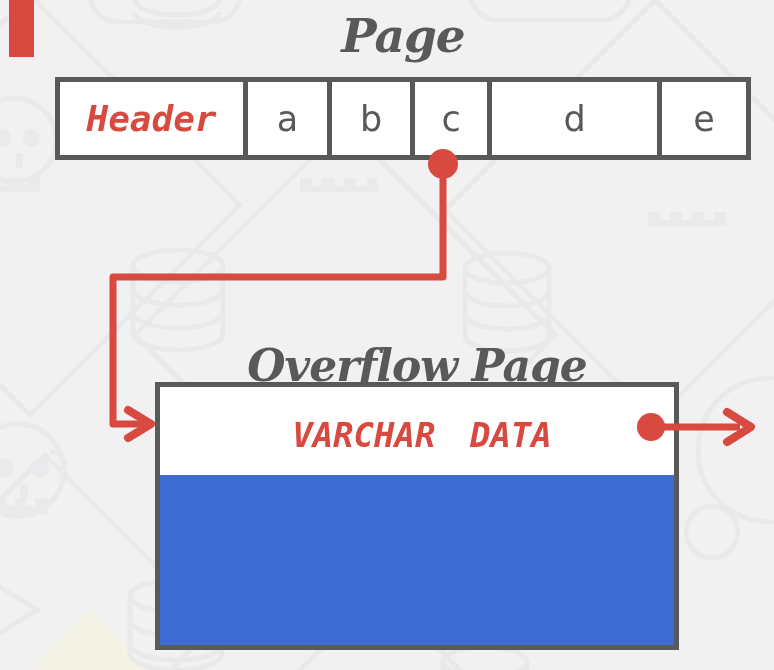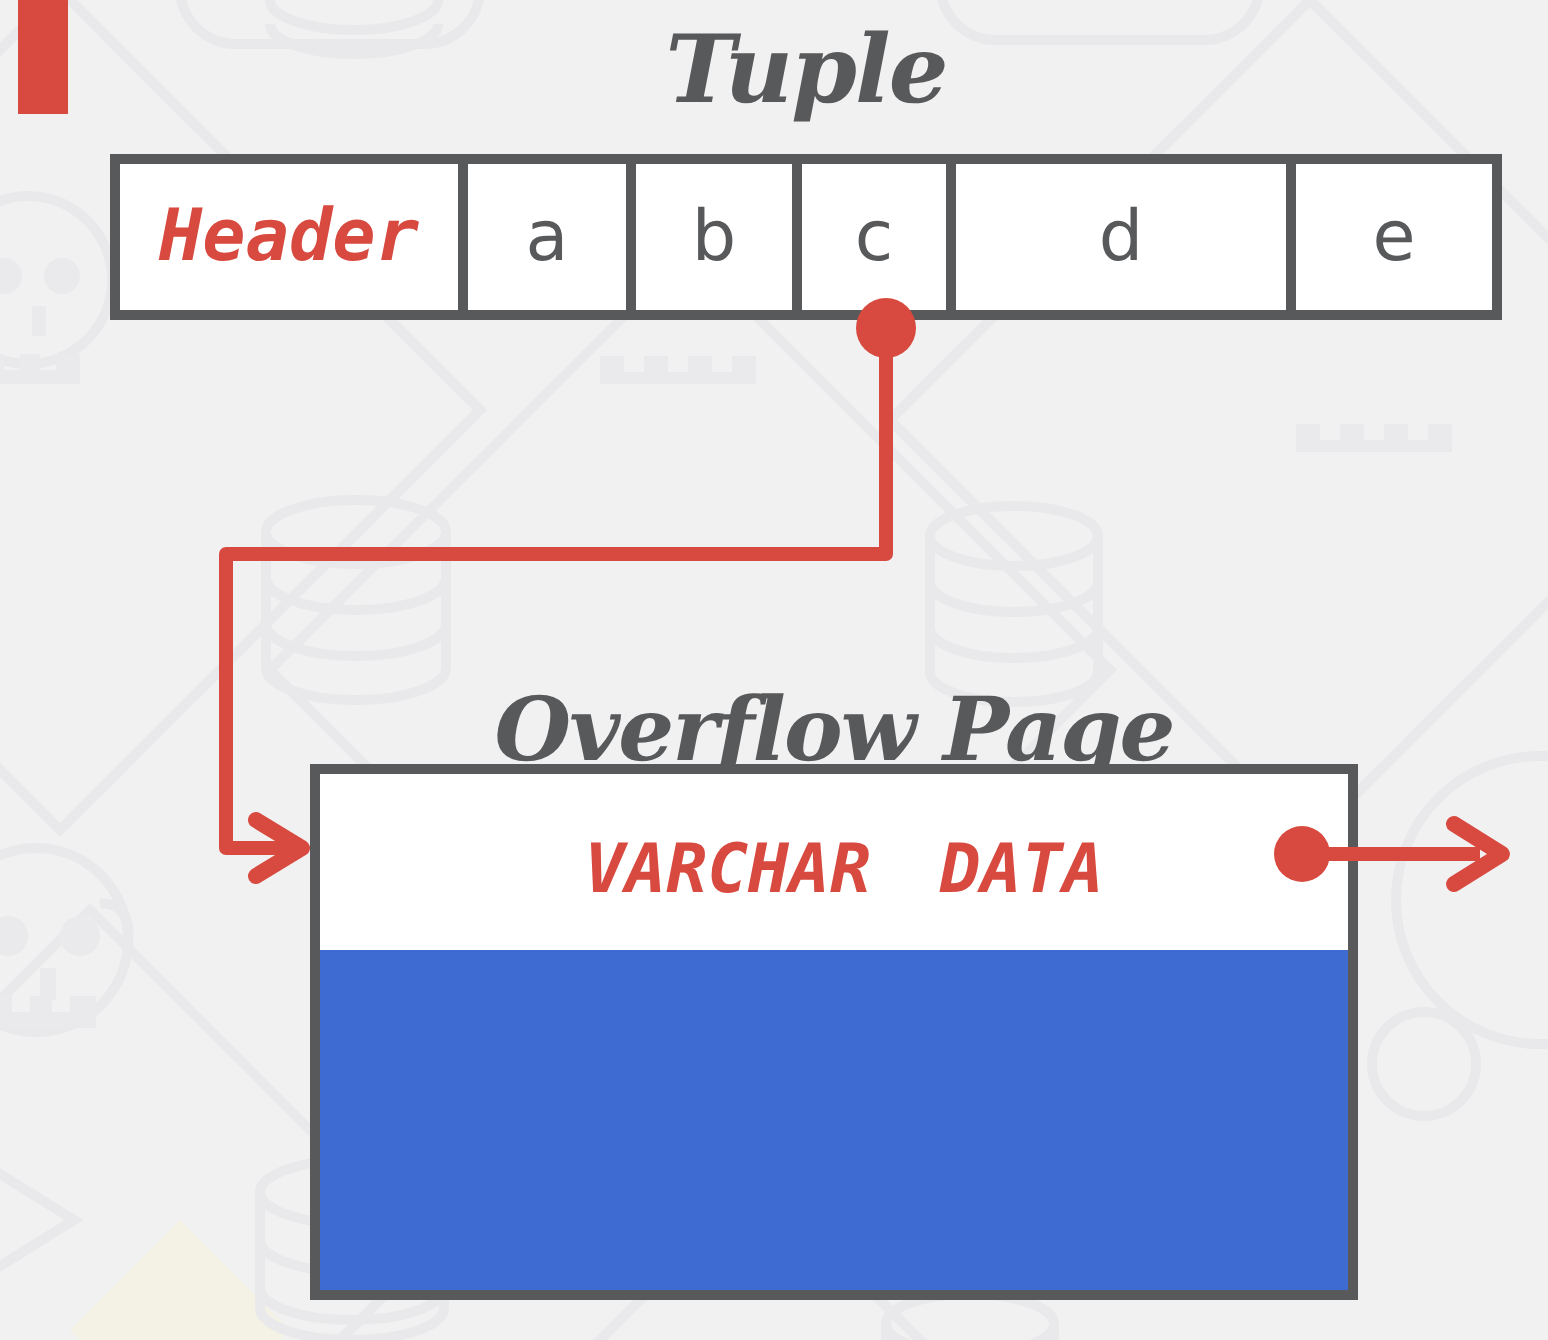--- a/index.html
+++ b/index.html
@@ -48,21 +48,21 @@
     background:#fff;
     display:flex;
   }
   .cell{
     display:flex;align-items:center;justify-content:center;
     font-size:35px;color:var(--gray);
     background:#fff;
   }
   .cell + .cell{border-left:5px solid var(--gray);}
   .cell-header{
-    width:169px;
+    width:183px;
     font-family:"DejaVu Sans Mono","Liberation Mono",monospace;
     font-weight:bold;font-style:italic;
     font-size:36px;color:var(--red);
   }
   .cell-a{width:84px;}
   .cell-b{width:83px;}
   .cell-c{width:77px;}
   .cell-d{width:170px;}
   .cell-e{flex:1;}
 
@@ -150,21 +150,21 @@
     <rect class="fl" x="20" y="484" width="8" height="16"></rect>
     <path class="fl" d="M-6,514 L-6,498 L6,498 L6,506 L15,506 L15,498 L26,498 L26,506 L35,506 L35,498 L48,498 L48,514 Z"></path>
   </g>
 
   <path class="fl" d="M300,192 L300,178 L312,178 L312,186 L322,186 L322,178 L334,178 L334,186 L344,186 L344,178 L356,178 L356,186 L366,186 L366,178 L378,178 L378,192 Z"></path>
   <path class="fl" d="M648,226 L648,212 L660,212 L660,220 L670,220 L670,212 L682,212 L682,220 L692,220 L692,212 L704,212 L704,220 L714,220 L714,212 L726,212 L726,226 Z"></path>
 </svg>
 
 <div class="abs red-corner"></div>
 
-<div class="abs diagram-title tuple-title">Tuple</div>
+<div class="abs diagram-title tuple-title">Page</div>
 
 <div class="abs tuple-row">
   <div class="cell cell-header">Header</div>
   <div class="cell cell-a">a</div>
   <div class="cell cell-b">b</div>
   <div class="cell cell-c">c</div>
   <div class="cell cell-d">d</div>
   <div class="cell cell-e">e</div>
 </div>
 

